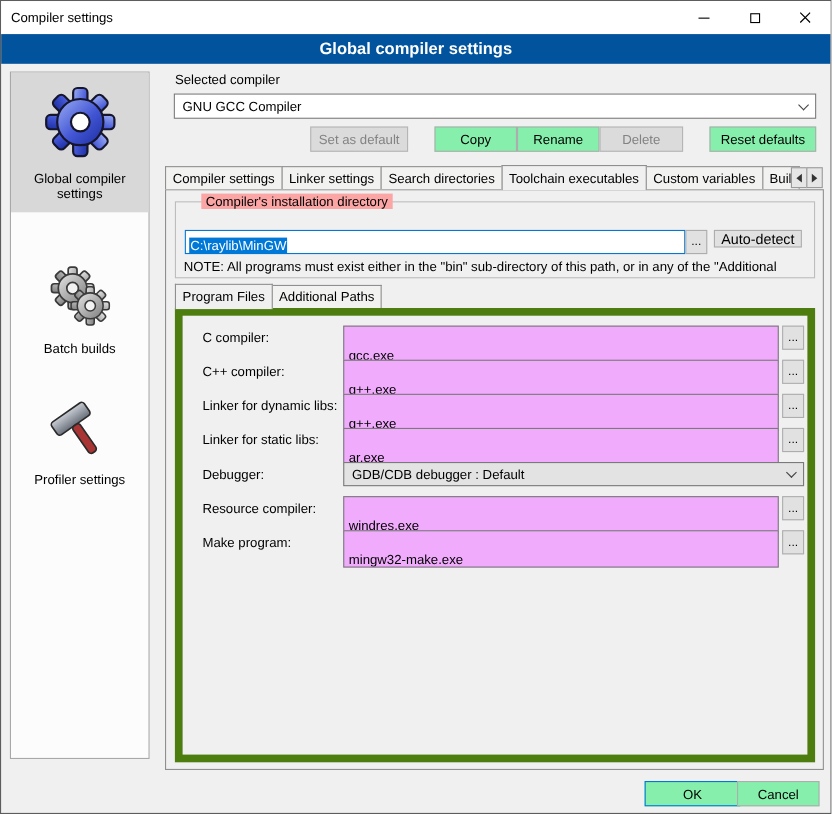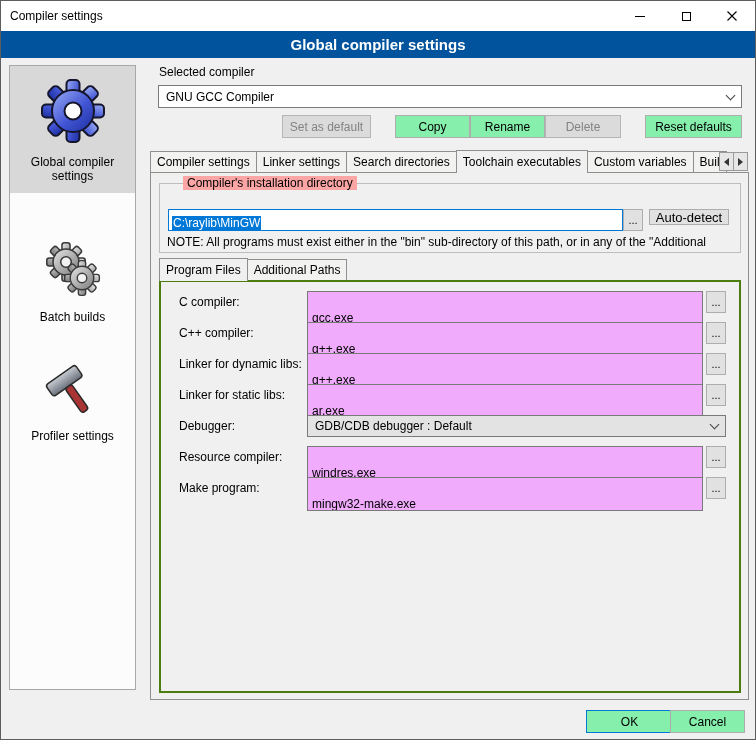--- a/index.html
+++ b/index.html
@@ -71,21 +71,21 @@
                display:flex; align-items:flex-end; padding:0 3px; overflow:hidden; white-space:nowrap; cursor:text; }
   .sel-text { background:#0078d7; color:#fff; padding:0 1px; }
   .mini-btn { height:22px; width:20px; background:#e1e1e1; border:1px solid #adadad; font-family:inherit; font-size:11px; cursor:pointer; }
   .dir-browse { position:absolute; left:463px; top:25px; }
   .autodetect { position:absolute; left:489px; top:25px; width:80px; height:16px; background:#e1e1e1; border:1px solid #adadad;
                 font-family:inherit; font-size:13px; cursor:pointer; }
   .note { position:absolute; left:8px; top:52px; width:590px; color:#000000; white-space:nowrap; overflow:hidden; }
 
   
   .subtabbar { position:absolute; left:8px; top:85px; height:23px; display:flex; align-items:flex-end; z-index:3; }
-  .subpanel { position:absolute; left:8px; top:107px; width:582px; height:413px; border:2px solid #4d7c0f; background:#f0f0f0; z-index:1; }
+  .subpanel { position:absolute; left:8px; top:107px; width:582px; height:413px; border:7px solid #4d7c0f; background:#f0f0f0; z-index:1; }
 
   .frow { position:absolute; left:0; right:0; height:23px; }
   .f-label { position:absolute; left:18px; line-height:22px; }
   .f-input { position:absolute; left:146px; width:396px; height:22px; background:#f0abfc; border:1px solid #7a7a7a;
              line-height:20px; padding:16px 4px; overflow:hidden; white-space:nowrap; cursor:text; }
   .f-browse { position:absolute; left:545px; top:0; }
   .f-combo { left:146px; top:0; width:419px; height:22px; }
 
   
   .btn-ok { left:585px; top:709px; width:87px; }

